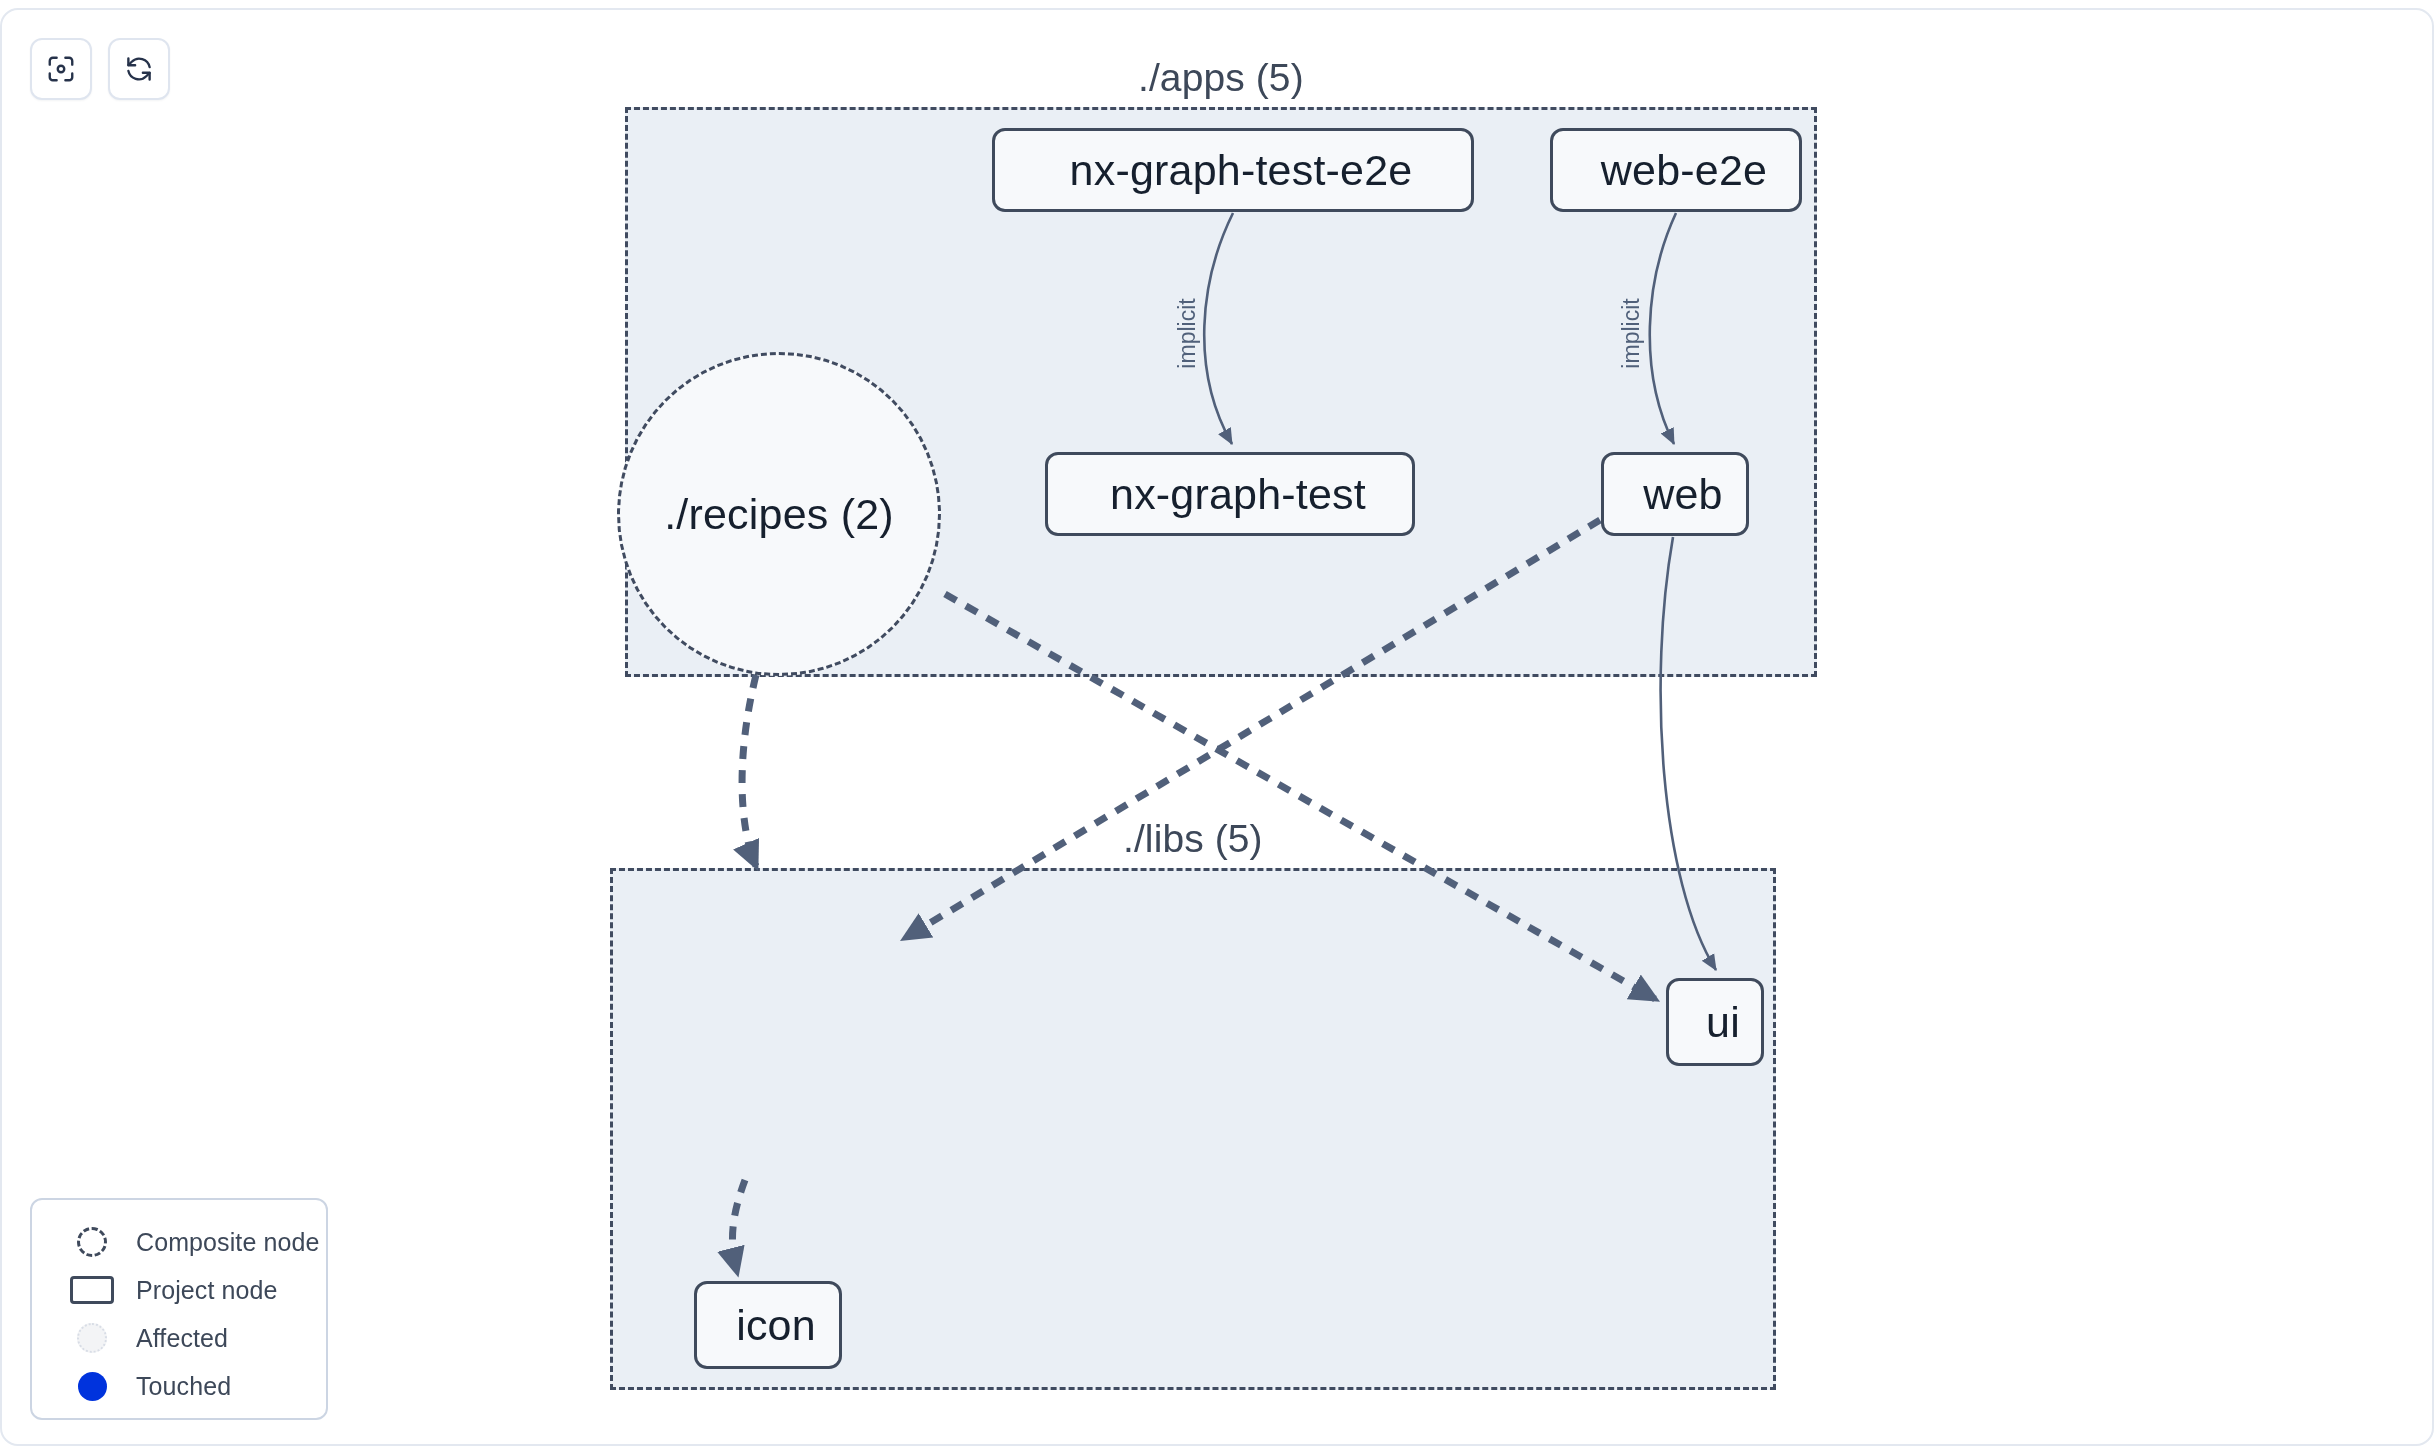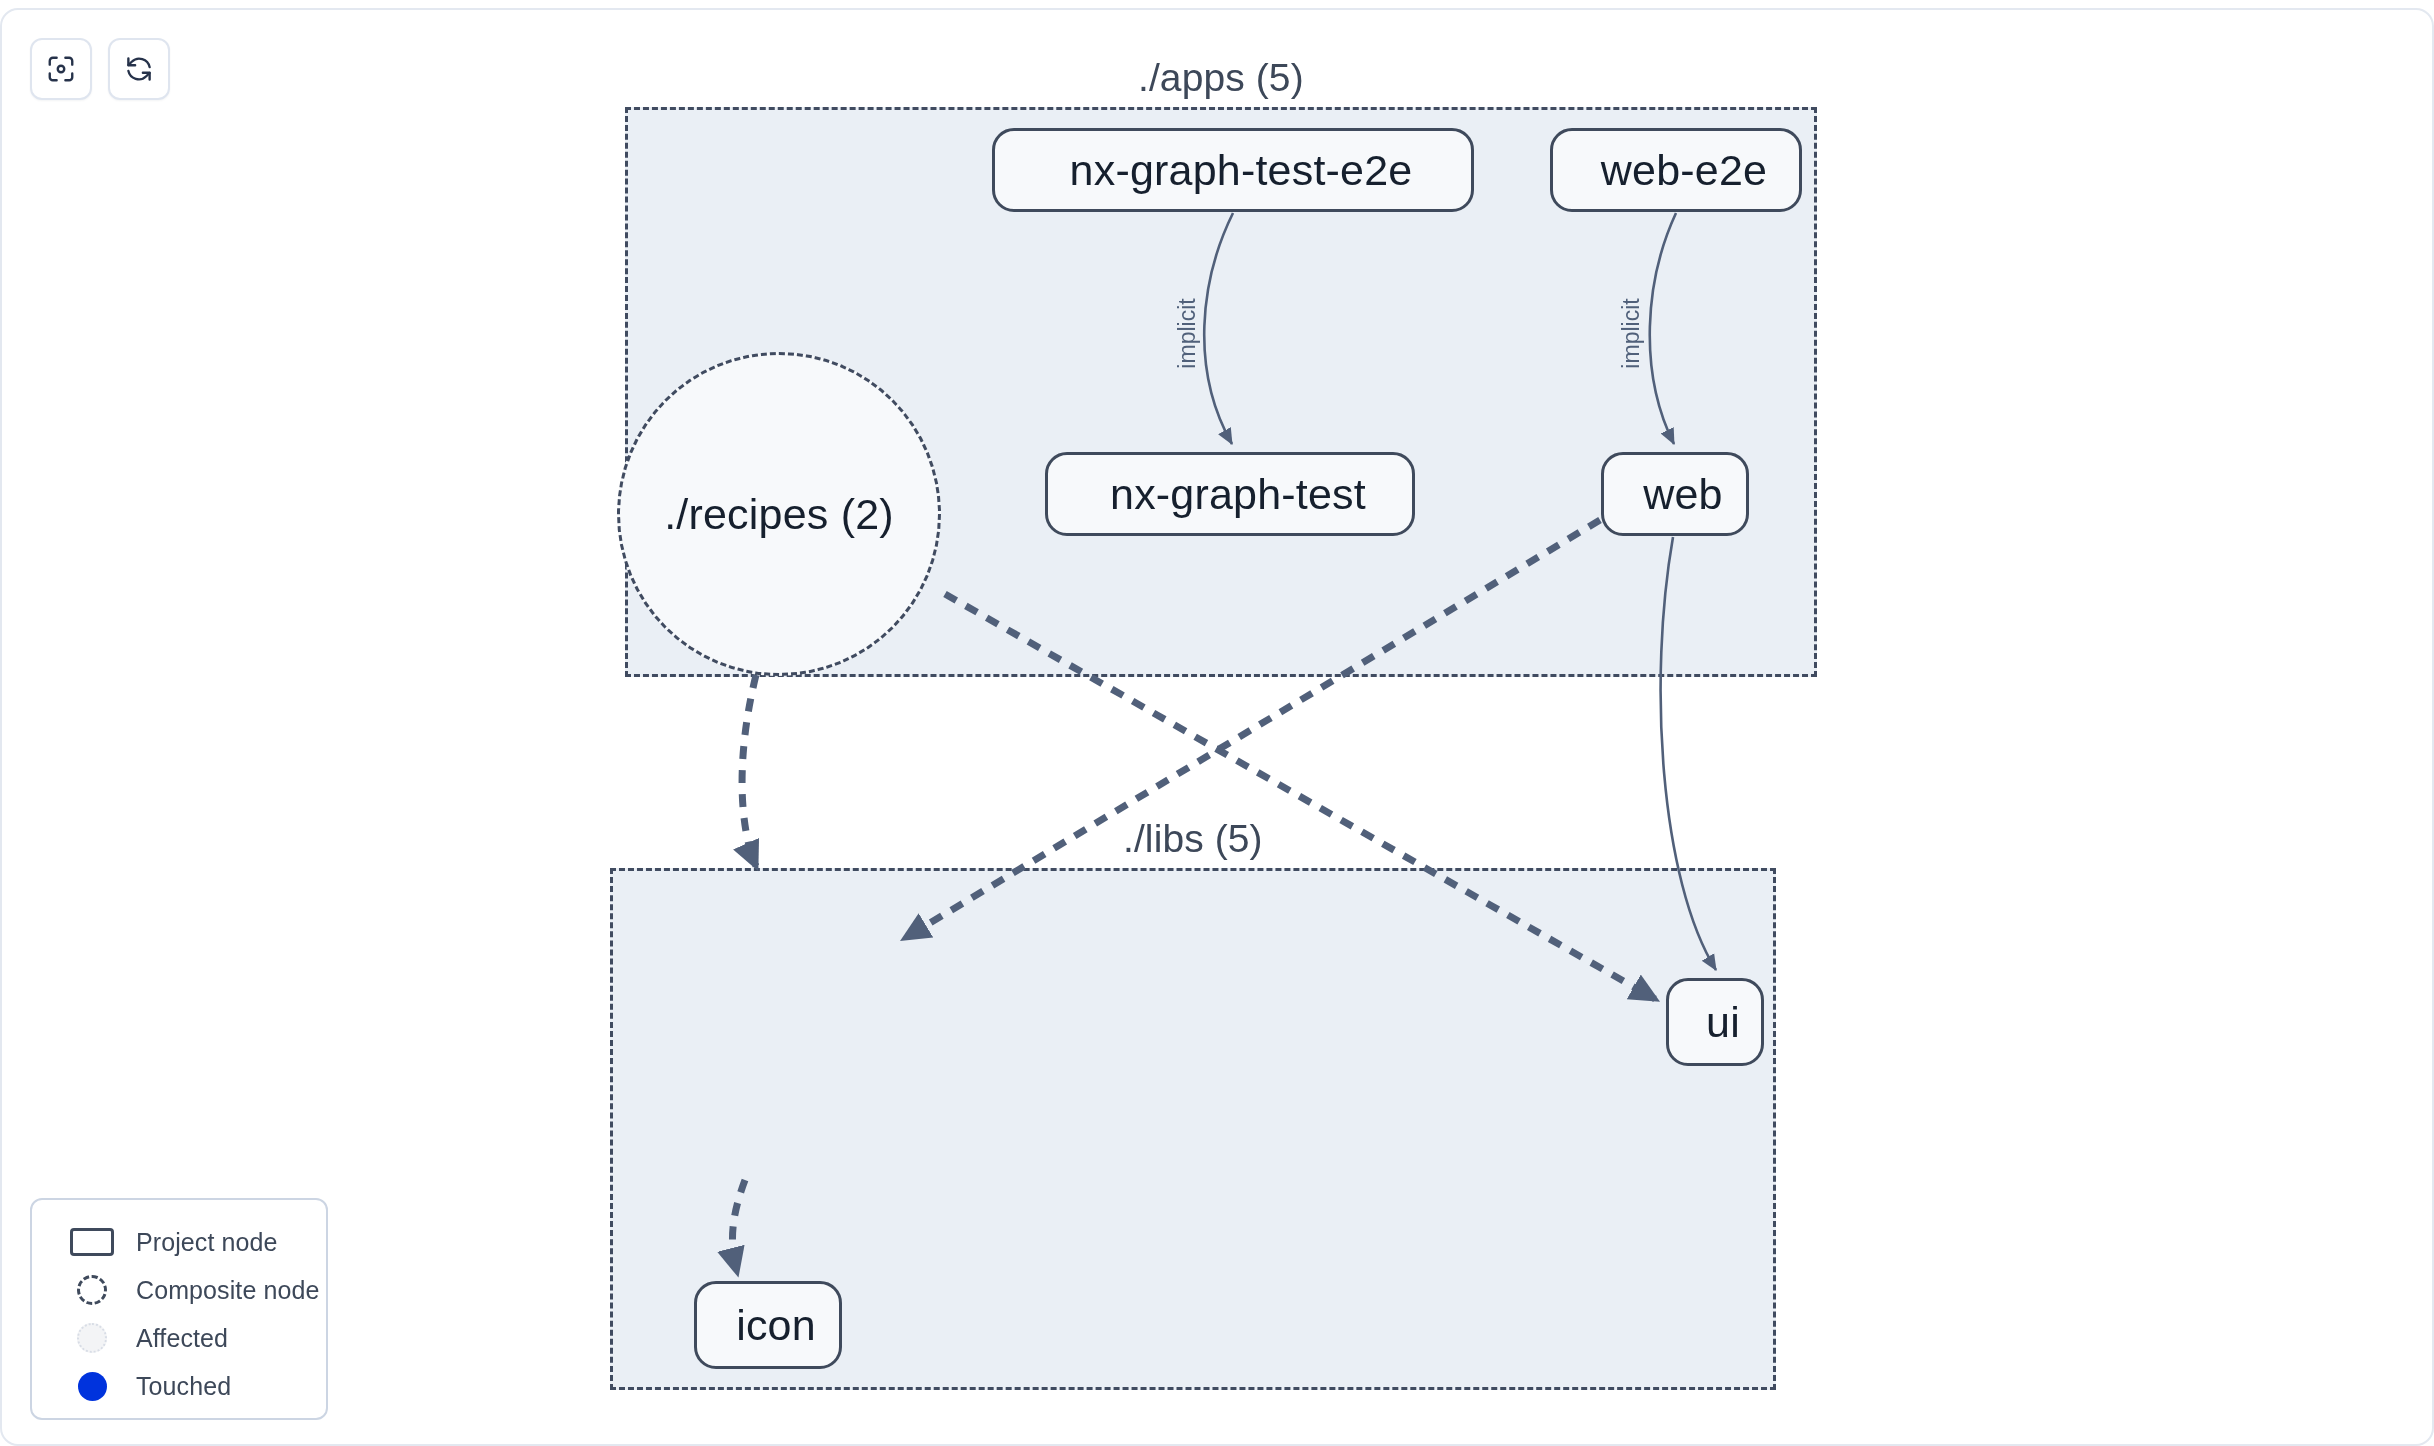--- a/index.html
+++ b/index.html
@@ -84,21 +84,21 @@
     line-height: 1;
     letter-spacing: 0.1px;
   }
 
   
   .proj-node {
     position: absolute;
     box-sizing: border-box;
     background: #f7f9fb;
     border: 3px solid #3f4a5c;
-    border-radius: 22px;
+    border-radius: 13px;
     display: flex;
     align-items: center;
     justify-content: center;
     color: #16202e;
     font-size: 43px;
     letter-spacing: 0.2px;
     cursor: pointer;
     z-index: 25;
     padding-left: 16px;
   }
@@ -308,29 +308,29 @@
 
     <div class="edge-label" style="left:1152px; top:320px; transform: rotate(-90deg);">implicit</div>
 
     <div class="edge-label" style="left:1596px; top:320px; transform: rotate(-90deg);">implicit</div>
 
   </div>
 
   <div class="legend">
     <div class="legend-row">
       <span class="legend-swatch">
-        <span class="sw-rect"></span>
-      </span>
-      <span class="legend-text">Project node</span>
+        <span class="sw-dashed-circle"></span>
+      </span>
+      <span class="legend-text">Composite node</span>
     </div>
     <div class="legend-row">
       <span class="legend-swatch">
-        <span class="sw-dashed-circle"></span>
-      </span>
-      <span class="legend-text">Composite node</span>
+        <span class="sw-rect"></span>
+      </span>
+      <span class="legend-text">Project node</span>
     </div>
     <div class="legend-row">
       <span class="legend-swatch">
         <span class="sw-affected"></span>
       </span>
       <span class="legend-text">Affected</span>
     </div>
     <div class="legend-row">
       <span class="legend-swatch">
         <span class="sw-touched"></span>

